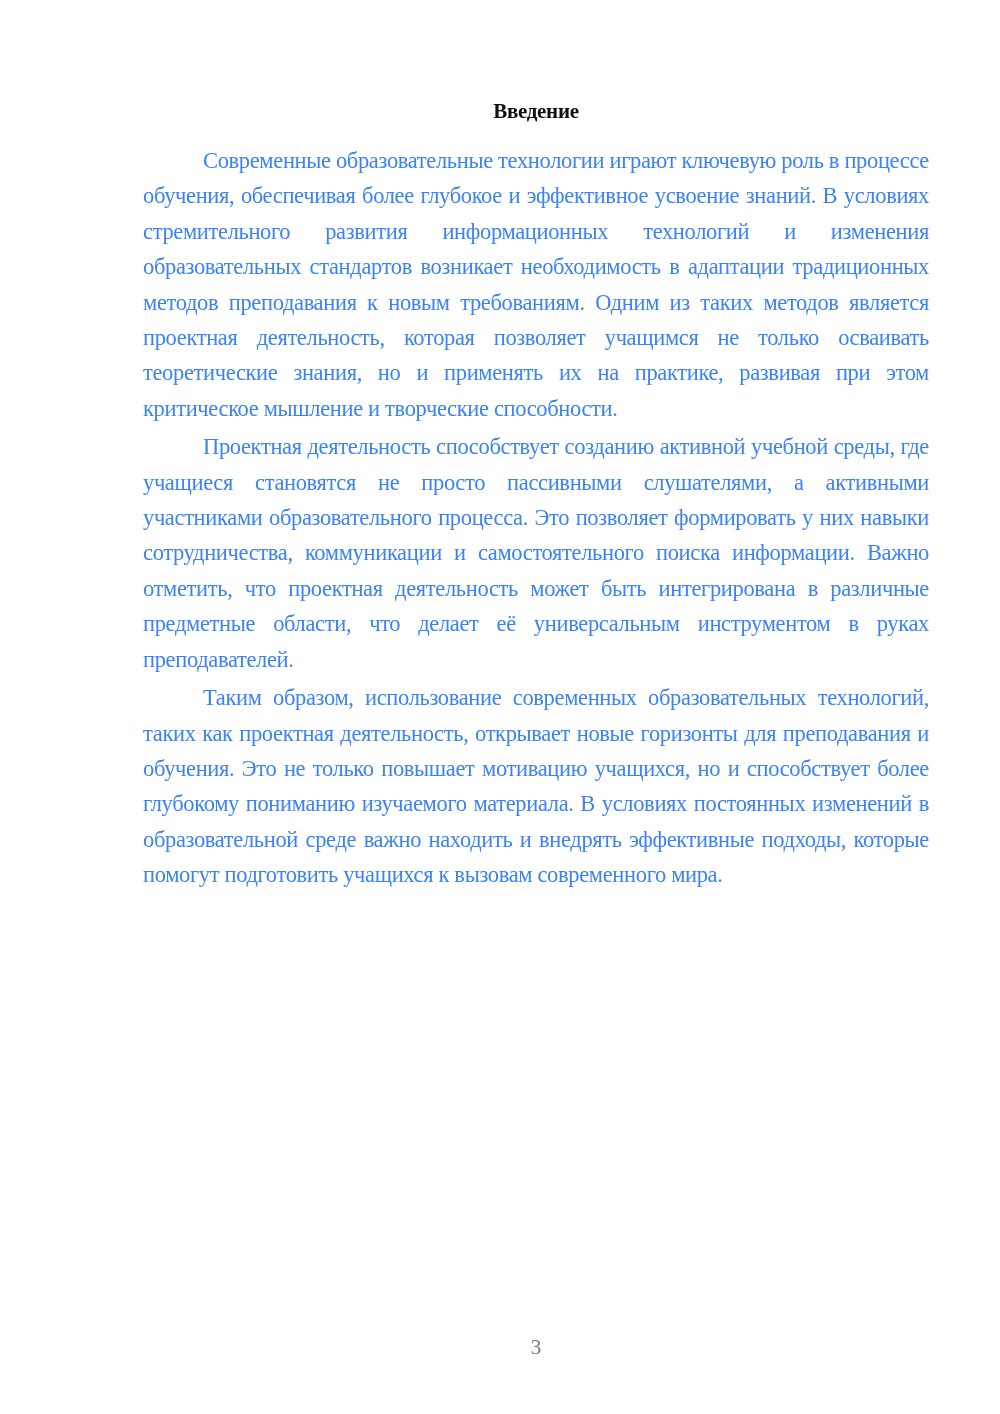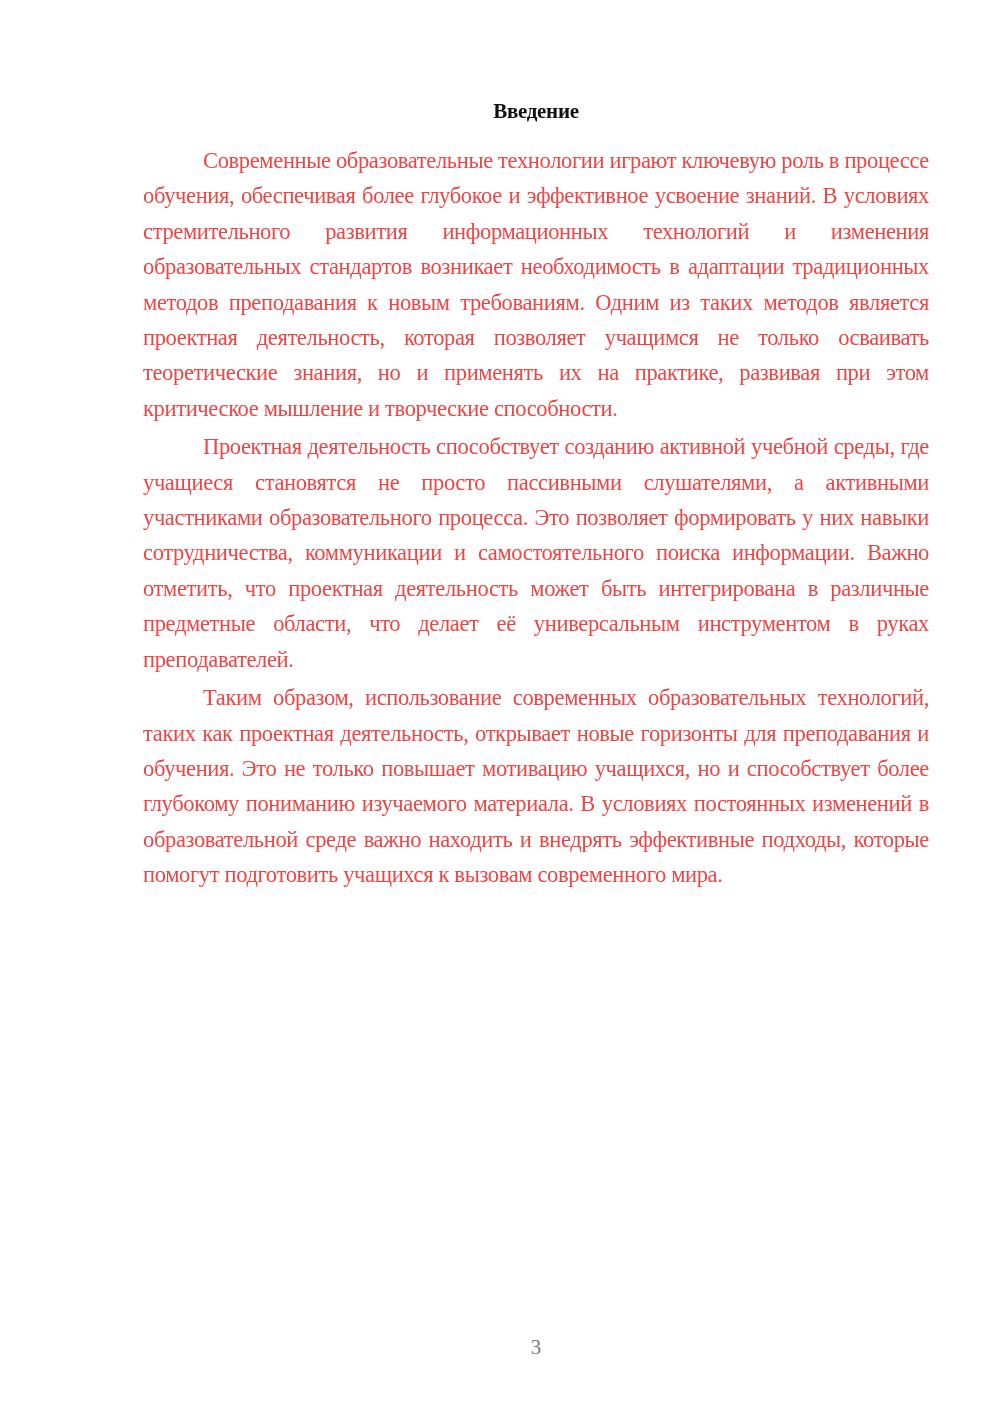--- a/index.html
+++ b/index.html
@@ -41,21 +41,21 @@
       width: 786px;
     }
     .para {
       margin: 0;
       font-size: 22.5px;
       line-height: 35.4px;
       text-align: justify;
       text-indent: 60px;
       letter-spacing: -0.35px;
       word-spacing: 0px;
-      color: #ef4444;
+      color: #3b82f6;
     }
     .para + .para {
       margin-top: 3px;
     }
     .page-number {
       position: absolute;
       top: 1334px;
       left: 0;
       width: 1072px;
       text-align: center;

